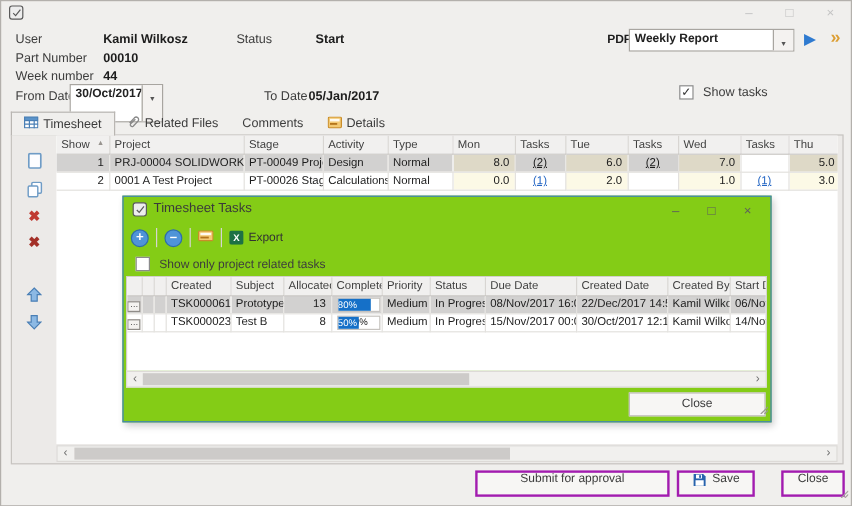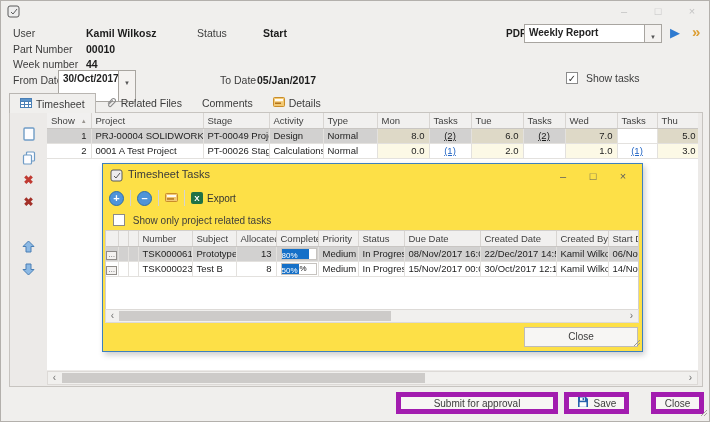--- a/index.html
+++ b/index.html
@@ -72,28 +72,28 @@
   .hscroll { position:absolute; height:14px; background:#f1f0ee; border:1px solid #dddad7; }
   .hs-arrow { position:absolute; top:0; width:13px; height:12px; text-align:center;
     font-size:10px; line-height:11px; color:#6e6e6e; }
   .hs-left { left:0; } .hs-right { right:0; }
   .hs-thumb { position:absolute; top:1px; height:10px; background:#cdcbc9; }
 
   .main-hscroll { left:37px; right:4px; bottom:1px; }
   .main-hscroll .hs-thumb { left:14px; width:56%; }
 
   
-  .btn { position:absolute; top:391px; height:22px; background:#f7f6f4; border:5px solid #a21caf;
-    font-size:10px; color:#3c3c3c; display:flex; align-items:center; justify-content:center; gap:5px; }
+  .btn { position:absolute; top:391px; height:22px; background:#f7f6f4; border:2px solid #a21caf;
+    font-size:10px; color:#3c3c3c; display:flex; justify-content:center; gap:5px; }
 
   .grip { position:absolute; }
 
   
   .dlg { position:absolute; left:101px; top:162px; width:541px; height:189px;
-    background:#fde047; border:1px solid #3d80bf; box-shadow:2px 3px 6px rgba(0,0,0,.2); z-index:10; }
+    background:#84cc16; border:1px solid #3d80bf; box-shadow:2px 3px 6px rgba(0,0,0,.2); z-index:10; }
   .dlg .app-ic { position:absolute; left:7px; top:4px; }
   .dlg .t-text2 { position:absolute; left:25px; top:4px; font-size:11px; color:#3a3a3a; }
   .dlg .winctl { top:2px; right:4px; }
 
   .dlg-toolbar { position:absolute; left:6px; top:24px; height:20px; display:flex; align-items:center; gap:6px; }
   .tb-sep { width:1px; height:16px; background:#d6d4d1; }
   .circle-ic { width:15px; height:15px; border-radius:50%; background:#4f94d8; border:1px solid #2f6ea8;
     color:#fff; font-size:11px; line-height:13px; text-align:center; font-weight:bold; }
   .export-btn { display:flex; align-items:center; gap:4px; font-size:10px; color:#333; }
 
@@ -362,21 +362,21 @@
             <col style="width:76px">
             <col style="width:76px">
             <col style="width:52px">
             <col style="width:32px">
           </colgroup>
         <tbody>
             <tr>
           <th></th>
           <th></th>
           <th></th>
-          <th>Number</th>
+          <th>Created</th>
           <th>Subject</th>
           <th>Allocated</th>
           <th>Complete</th>
           <th>Priority</th>
           <th>Status</th>
           <th>Due Date</th>
           <th>Created Date</th>
           <th>Created By</th>
           <th>Start Date</th>
         </tr>

